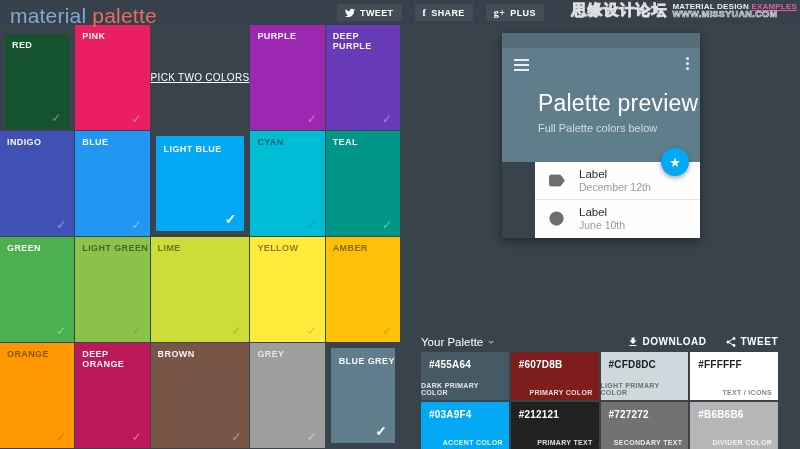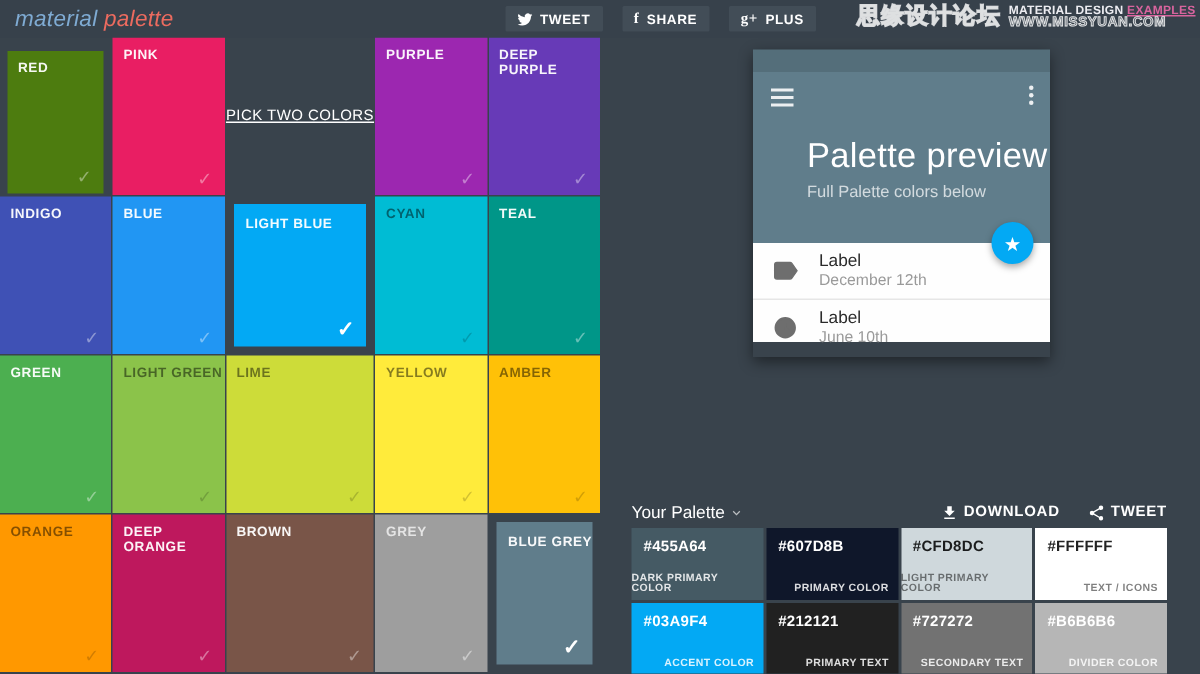--- a/index.html
+++ b/index.html
@@ -6,21 +6,21 @@
   html,body { width:800px; height:449px; overflow:hidden; }
   body {
     position:relative;
     background:#39434C;
     font-family:"Liberation Sans", sans-serif;
     -webkit-font-smoothing:antialiased;
   }
 
   
   .topbar { position:absolute; top:0; left:0; width:800px; height:25px; background:#37414B; z-index:20; }
-  .logo { position:absolute; left:10px; top:4px; font-size:15px; letter-spacing:0.2px; cursor:pointer;font-style:italic; }
+  .logo { position:absolute; left:10px; top:4px; font-size:21px; letter-spacing:0.2px; cursor:pointer; }
   .logo .logo-a { color:#7FABD3; }
   .logo .logo-b { color:#EC6B5F; }
   .share-buttons { position:absolute; left:337px; top:4px; display:flex; gap:13px; }
   .sbtn { background:#424D57; color:#fff; font-size:9px; font-weight:bold; letter-spacing:0.4px;
           height:17px; padding:0 8px; display:flex; align-items:center; gap:5px; cursor:pointer; border-radius:1px; }
   .sbtn svg { width:10px; height:10px; fill:#fff; }
   .sbtn .glyph { font-size:10px; font-weight:bold; font-family:"Liberation Serif", serif; }
   .watermark { position:absolute; right:3px; top:1px; display:flex; align-items:center; gap:5px; }
   .wm-cn { font-size:15px; font-weight:bold; color:rgba(255,255,255,0.18);
            -webkit-text-stroke:1px rgba(255,255,255,0.8); letter-spacing:1px; }
@@ -57,21 +57,21 @@
   .card-header { position:relative; height:114px; }
   .hamburger { position:absolute; left:12px; top:11px; width:15px; cursor:default; }
   .hamburger i { display:block; height:2px; background:#ECEFF1; margin-bottom:3px; }
   .kebab { position:absolute; right:11px; top:9px; width:3px; }
   .kebab i { display:block; width:3px; height:3px; border-radius:50%; background:#ECEFF1; margin-bottom:2px; }
   .card-title { position:absolute; left:36px; top:42px; font-size:23px; font-weight:400; color:#fff; letter-spacing:0.2px; }
   .card-sub { position:absolute; left:36px; top:74px; font-size:11px; color:rgba(255,255,255,0.72); }
   .fab { position:absolute; right:11px; top:115px; width:28px; height:28px; border-radius:50%;
          display:flex; align-items:center; justify-content:center; color:#fff; font-size:13px;
          box-shadow:0 2px 5px rgba(0,0,0,0.35); z-index:6; }
-  .card-list { background:#FEFEFE; height:66px; }
+  .card-list { background:#FEFEFE; height:76px;margin-left:33px; }
   .list-item { height:37px; display:flex; align-items:center; padding-left:12px; }
   .item-icon { width:19px; height:19px; margin-right:13px; flex:0 0 auto; }
   .item-icon svg { width:19px; height:19px; fill:#6E6E6E; stroke:#6E6E6E; }
   .item-t1 { font-size:11.5px; color:#2b2b2b; }
   .item-t2 { font-size:10.5px; color:#9A9A9A; margin-top:1px; }
   .list-divider { height:1px; background:#E6E6E6; }
 
   
   .panel { position:absolute; left:421px; top:333px; width:357px; z-index:5; }
   .panel-header { height:17px; display:flex; align-items:center; color:#fff; }
@@ -121,21 +121,21 @@
     <span class="wm-cn">思缘设计论坛</span>
     <span class="wm-en">
       <div class="wm-line1"><span>MATERIAL DESIGN</span> <span class="accent" style="color: rgb(216, 100, 158);">EXAMPLES</span></div>
       <div class="wm-line2">WWW.MISSYUAN.COM</div>
     </span>
   </div>
 </div>
 
 <div class="grid">
     <div class="cell">
-      <div class="tile hover t-light" style="background: #4d7c0f;">
+      <div class="tile hover t-light" style="background: #14532d;">
         <span class="tile-label">RED</span>
         <span class="tile-check">✓</span>
       </div>
     </div>
     <div class="cell">
       <div class="tile  t-light" style="background: rgb(233, 30, 99);">
         <span class="tile-label">PINK</span>
         <span class="tile-check">✓</span>
       </div>
     </div>
@@ -312,21 +312,21 @@
           </span>
           <span>TWEET</span>
         </span>
       </span>
   </div>
   <div class="swatches">
       <div class="swatch sw-light" style="background: rgb(69, 90, 100);">
         <span class="sw-hex">#455A64</span>
         <span class="sw-role">DARK PRIMARY COLOR</span>
       </div>
-      <div class="swatch sw-light" style="background: #0f172a;">
+      <div class="swatch sw-light" style="background: #7f1d1d;">
         <span class="sw-hex">#607D8B</span>
         <span class="sw-role">PRIMARY COLOR</span>
       </div>
       <div class="swatch sw-dark" style="background: rgb(207, 216, 220);">
         <span class="sw-hex">#CFD8DC</span>
         <span class="sw-role">LIGHT PRIMARY COLOR</span>
       </div>
       <div class="swatch sw-dark" style="background: rgb(255, 255, 255);">
         <span class="sw-hex">#FFFFFF</span>
         <span class="sw-role">TEXT / ICONS</span>

